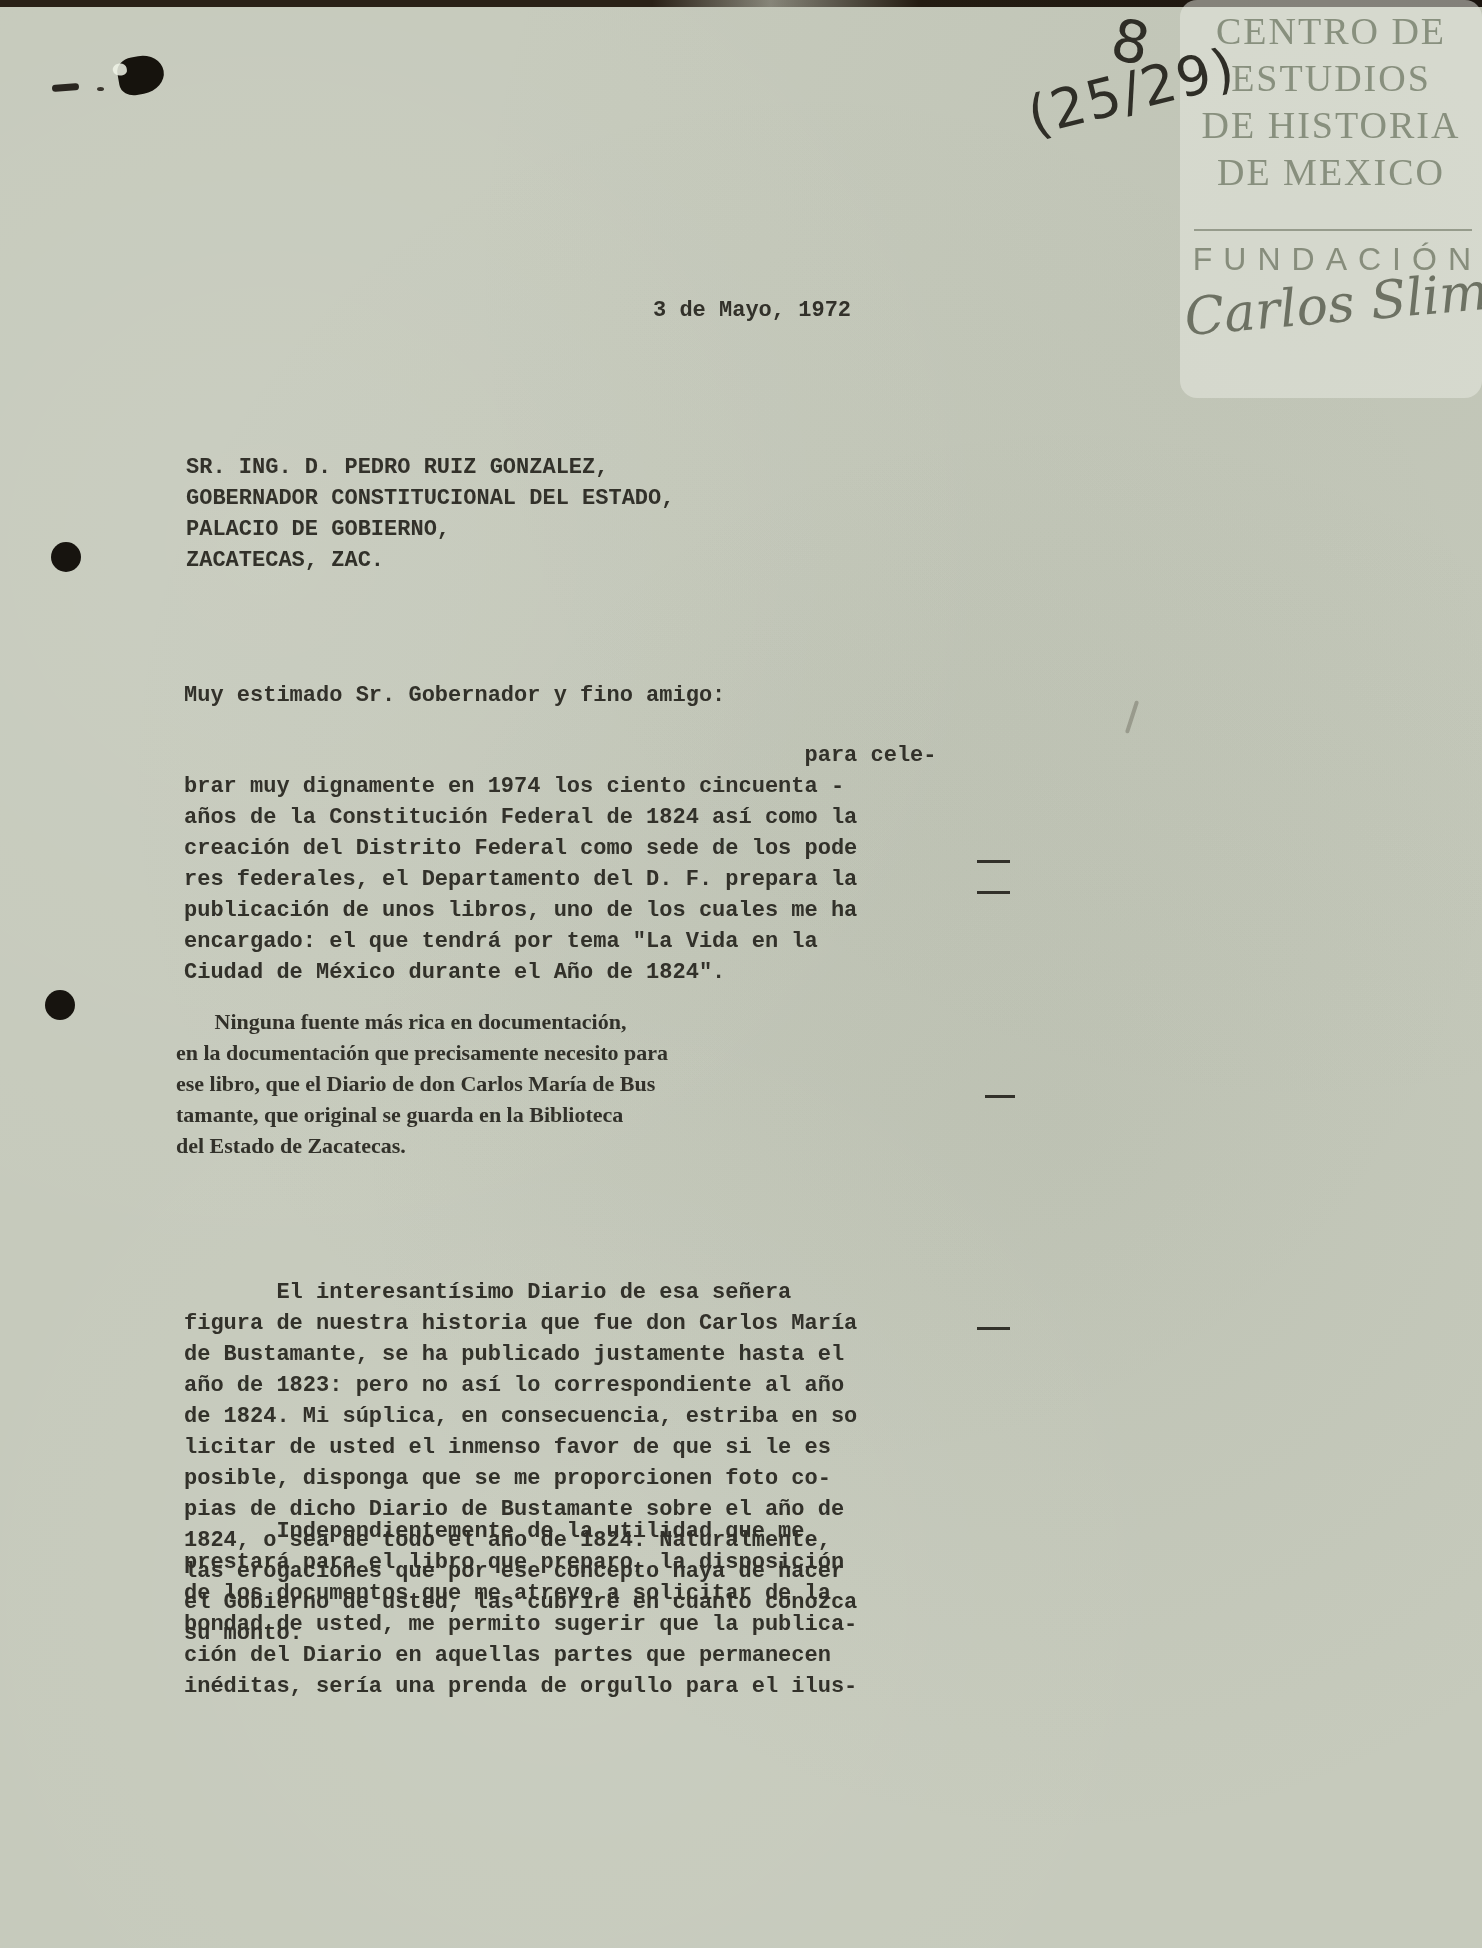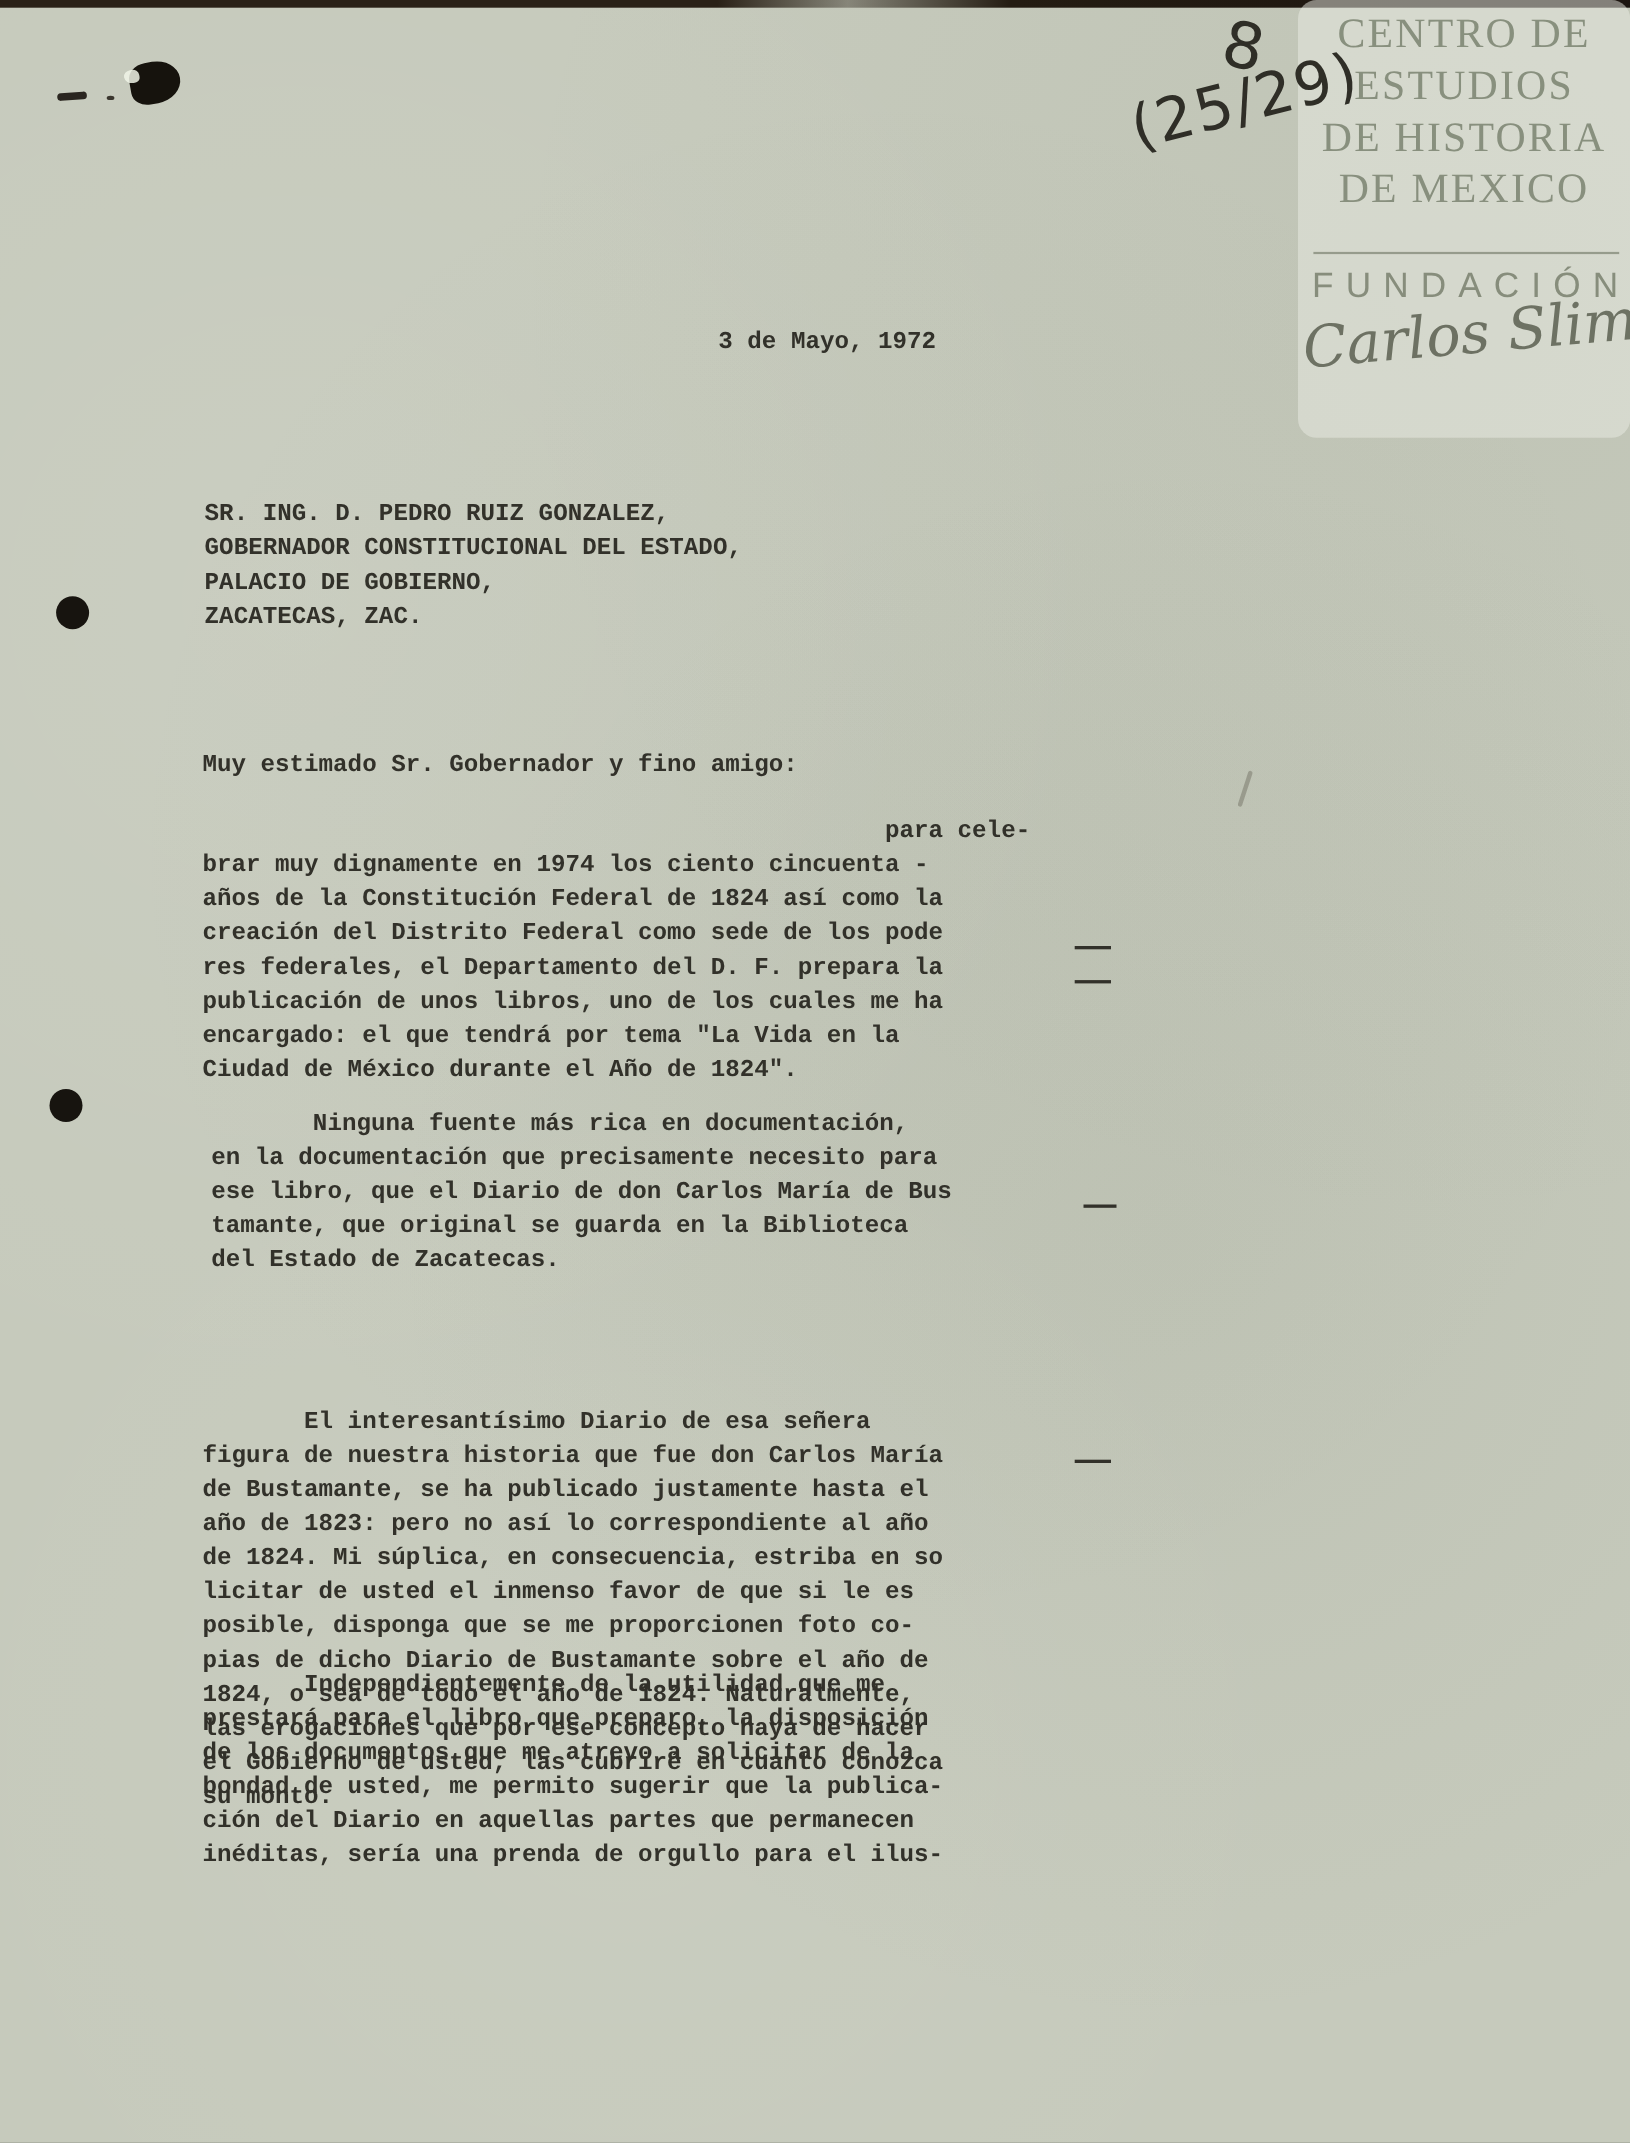--- a/index.html
+++ b/index.html
@@ -25,21 +25,21 @@
   .type{
     position:absolute;
     font-family:"Liberation Mono", monospace;
     font-size:22px;line-height:31px;font-weight:bold;
     color:#32312a;white-space:pre;
   }
   .date{left:653px;top:295px;}
   .recipient{left:186px;top:452px;}
   .salutation{left:184px;top:680px;}
   .p1{left:184px;top:740px;}
-  .p2{left:192px;top:1006px;}
+  .p2{left:176px;top:1006px;font-family:Liberation Serif, serif;}
   .p3{left:184px;top:1232px;margin-top:45px;}
   .p4{left:184px;top:1516px;}
   
   .cont-underscore{position:absolute;height:3px;background:#32312a;}
   .u1{left:977px;top:860px;width:33px;}
   .u2{left:977px;top:891px;width:33px;}
   .u3{left:985px;top:1095px;width:30px;}
   .u4{left:977px;top:1327px;width:33px;}
   
   .stamp{

